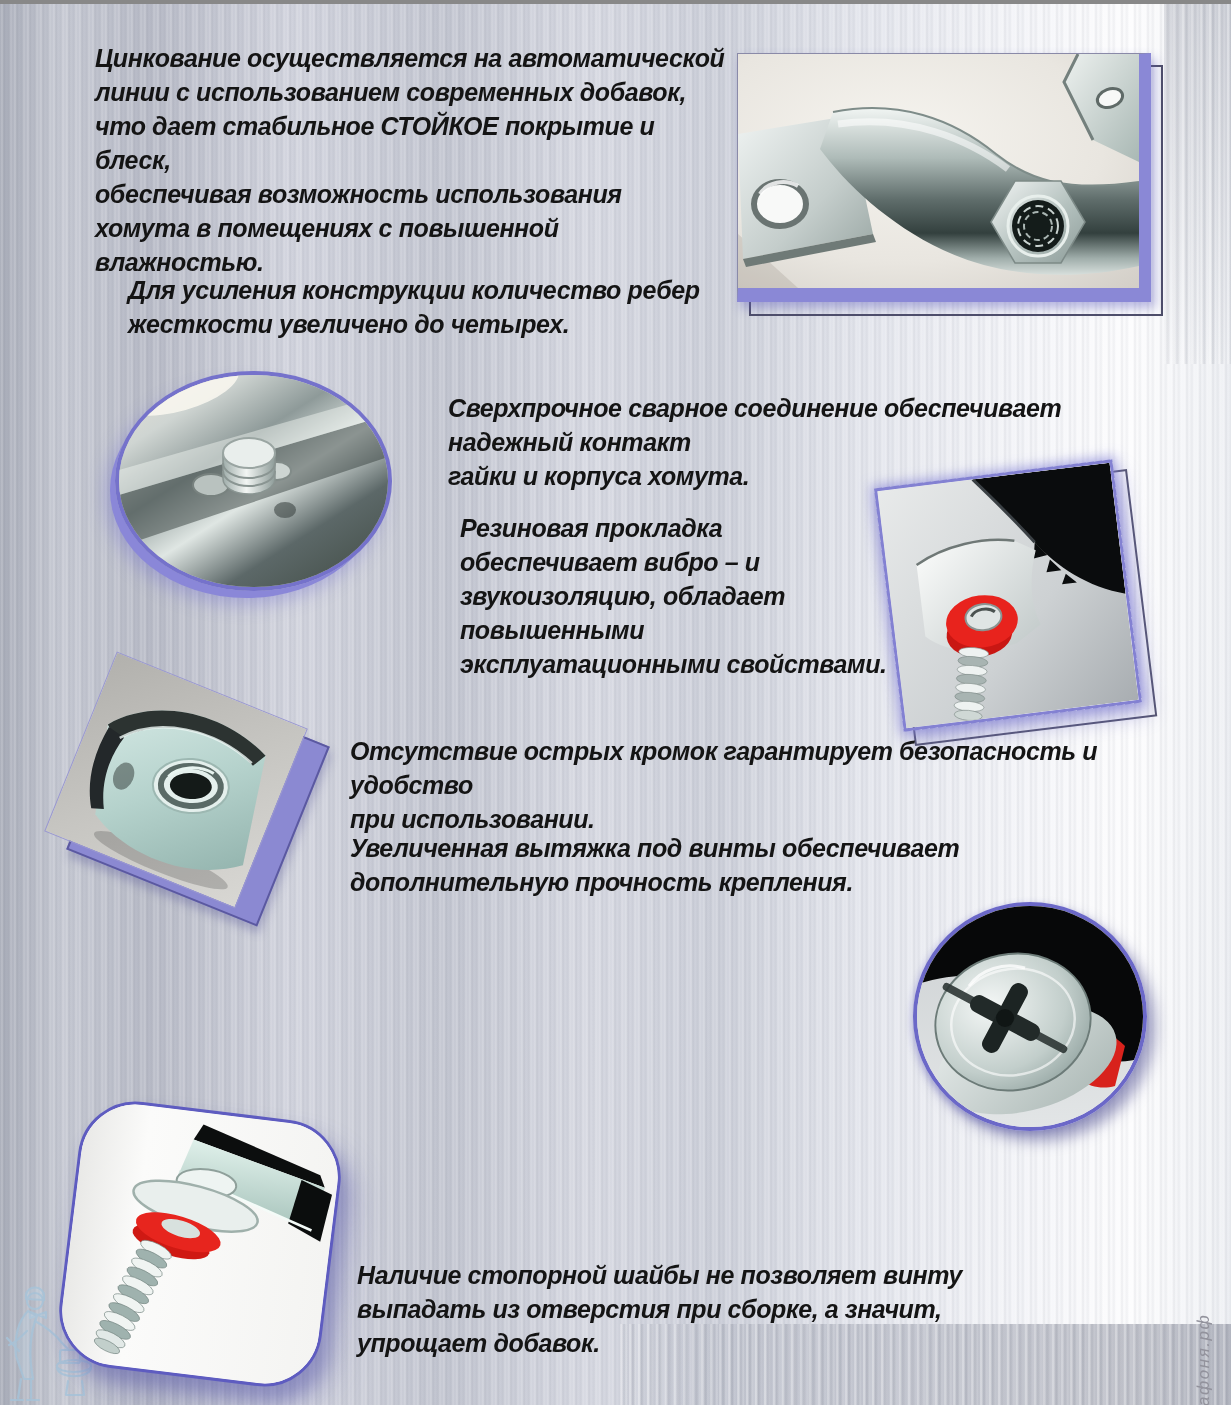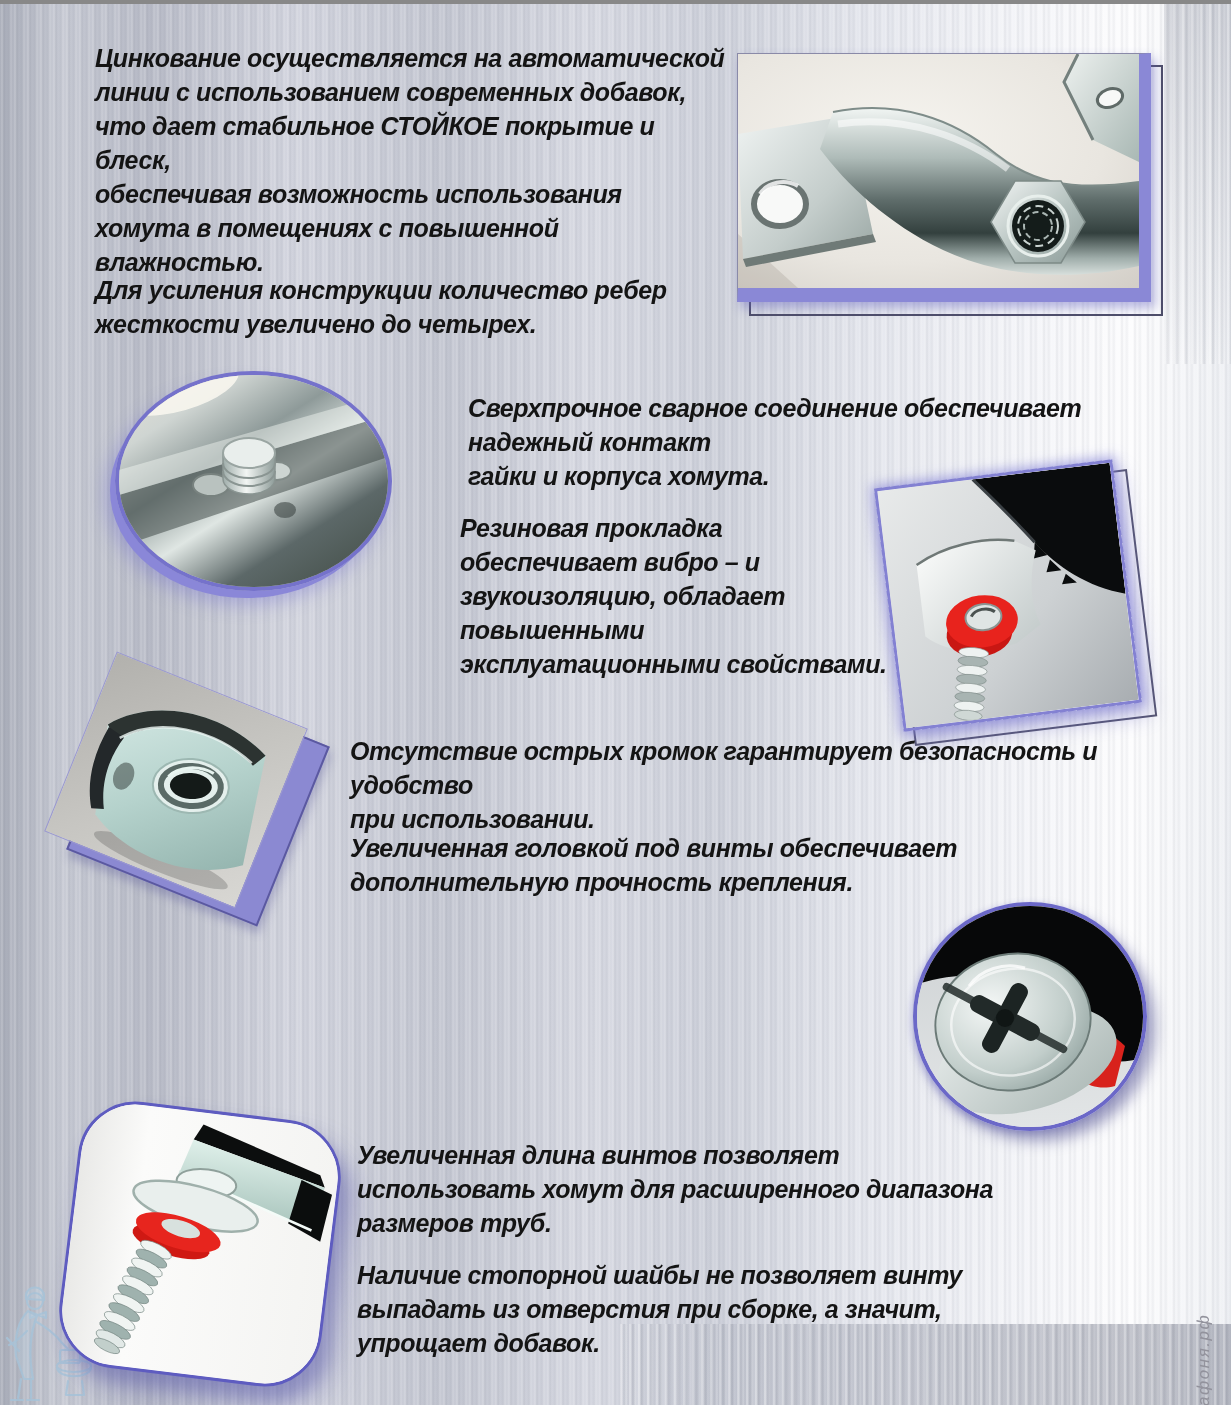--- a/index.html
+++ b/index.html
@@ -301,37 +301,34 @@
       </g>
     </svg>
   </div>
 
   <div class="txt" style="left:95px;top:37px;width:640px;">Цинкование осуществляется на автоматической
 линии с использованием современных добавок,
 что дает стабильное СТОЙКОЕ покрытие и блеск,
 обеспечивая возможность использования
 хомута в помещениях с повышенной
 влажностью.</div>
-  <div class="txt" style="left:95px;top:269px;width:640px;">Для усиления конструкции количество ребер
+  <div class="txt" style="left:95px;top:269px;width:640px;padding-left:33px;">Для усиления конструкции количество ребер
 жесткости  увеличено до четырех.</div>
-  <div class="txt" style="left:468px;top:387px;width:680px;">Сверхпрочное сварное соединение обеспечивает
+  <div class="txt" style="left:448px;top:387px;width:680px;">Сверхпрочное сварное соединение обеспечивает
 надежный контакт
 гайки и корпуса хомута.</div>
   <div class="txt" style="left:460px;top:507px;width:430px;">Резиновая прокладка
 обеспечивает вибро – и
 звукоизоляцию, обладает
 повышенными
 эксплуатационными свойствами.</div>
   <div class="txt" style="left:350px;top:730px;width:830px;">Отсутствие острых кромок гарантирует безопасность и удобство
 при использовании.</div>
-  <div class="txt" style="left:350px;top:827px;width:700px;">Увеличенная головкой под винты обеспечивает
+  <div class="txt" style="left:350px;top:827px;width:700px;">Увеличенная вытяжка под винты обеспечивает
 дополнительную прочность крепления.</div>
-  <div class="txt" style="left:357px;top:1134px;width:680px;">Увеличенная длина  винтов позволяет
-использовать хомут для расширенного диапазона
-размеров труб.</div>
   <div class="txt" style="left:357px;top:1254px;width:640px;">Наличие стопорной шайбы не позволяет винту
 выпадать из отверстия при сборке, а значит,
 упрощает добавок.</div>
 
   <div style="position:absolute;left:4px;top:1282px;width:100px;height:122px;z-index:2;opacity:.8;">
     <svg width="100" height="122" viewBox="0 0 100 122" fill="none" stroke="#a6c4da" stroke-width="2.2" stroke-linecap="round" stroke-linejoin="round">
       <path d="M22,9 A 9,8 0 0 1 40,10 L 40,14 L 22,13 Z" fill="rgba(190,215,232,.4)"></path>
       <circle cx="31" cy="15" r="8"></circle>
       <path d="M26,26 L34,29 L26,32 Z M42,26 L34,29 L42,32 Z" fill="rgba(190,215,232,.5)"></path>
       <path d="M24,25 C14,35 10,52 12,70 L20,93 L29,93 C25,72 25,50 33,30 Z" fill="rgba(190,215,232,.35)"></path>

